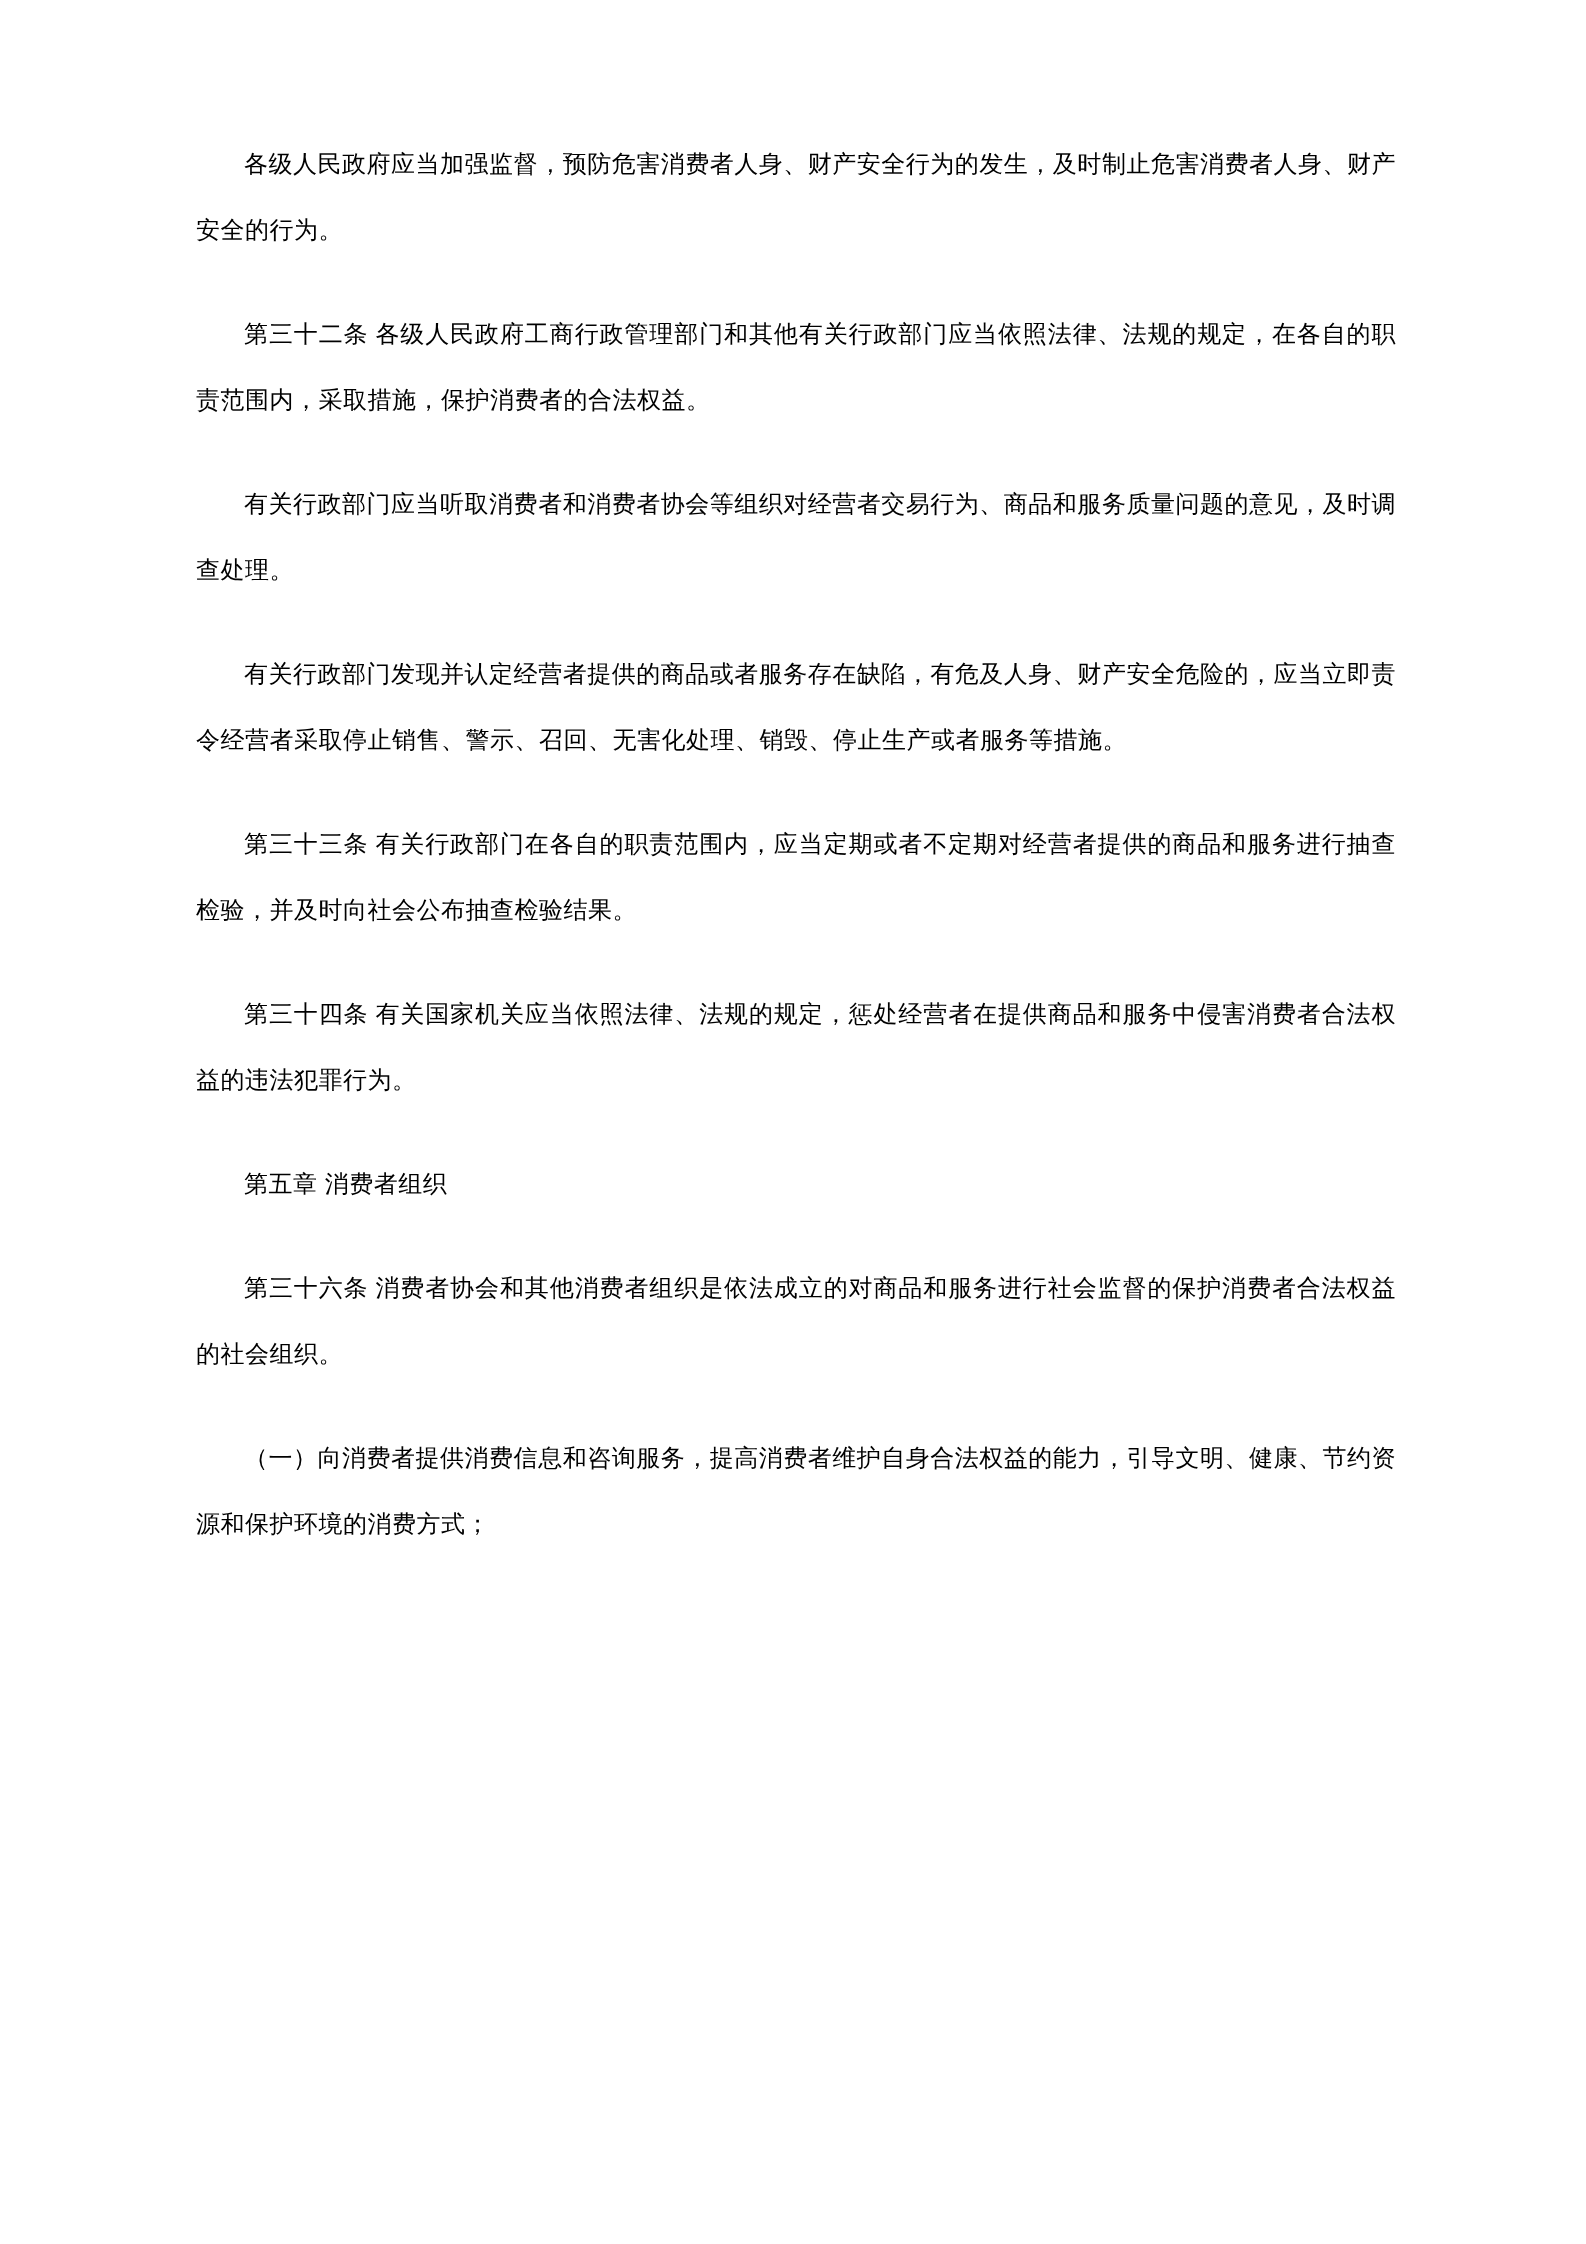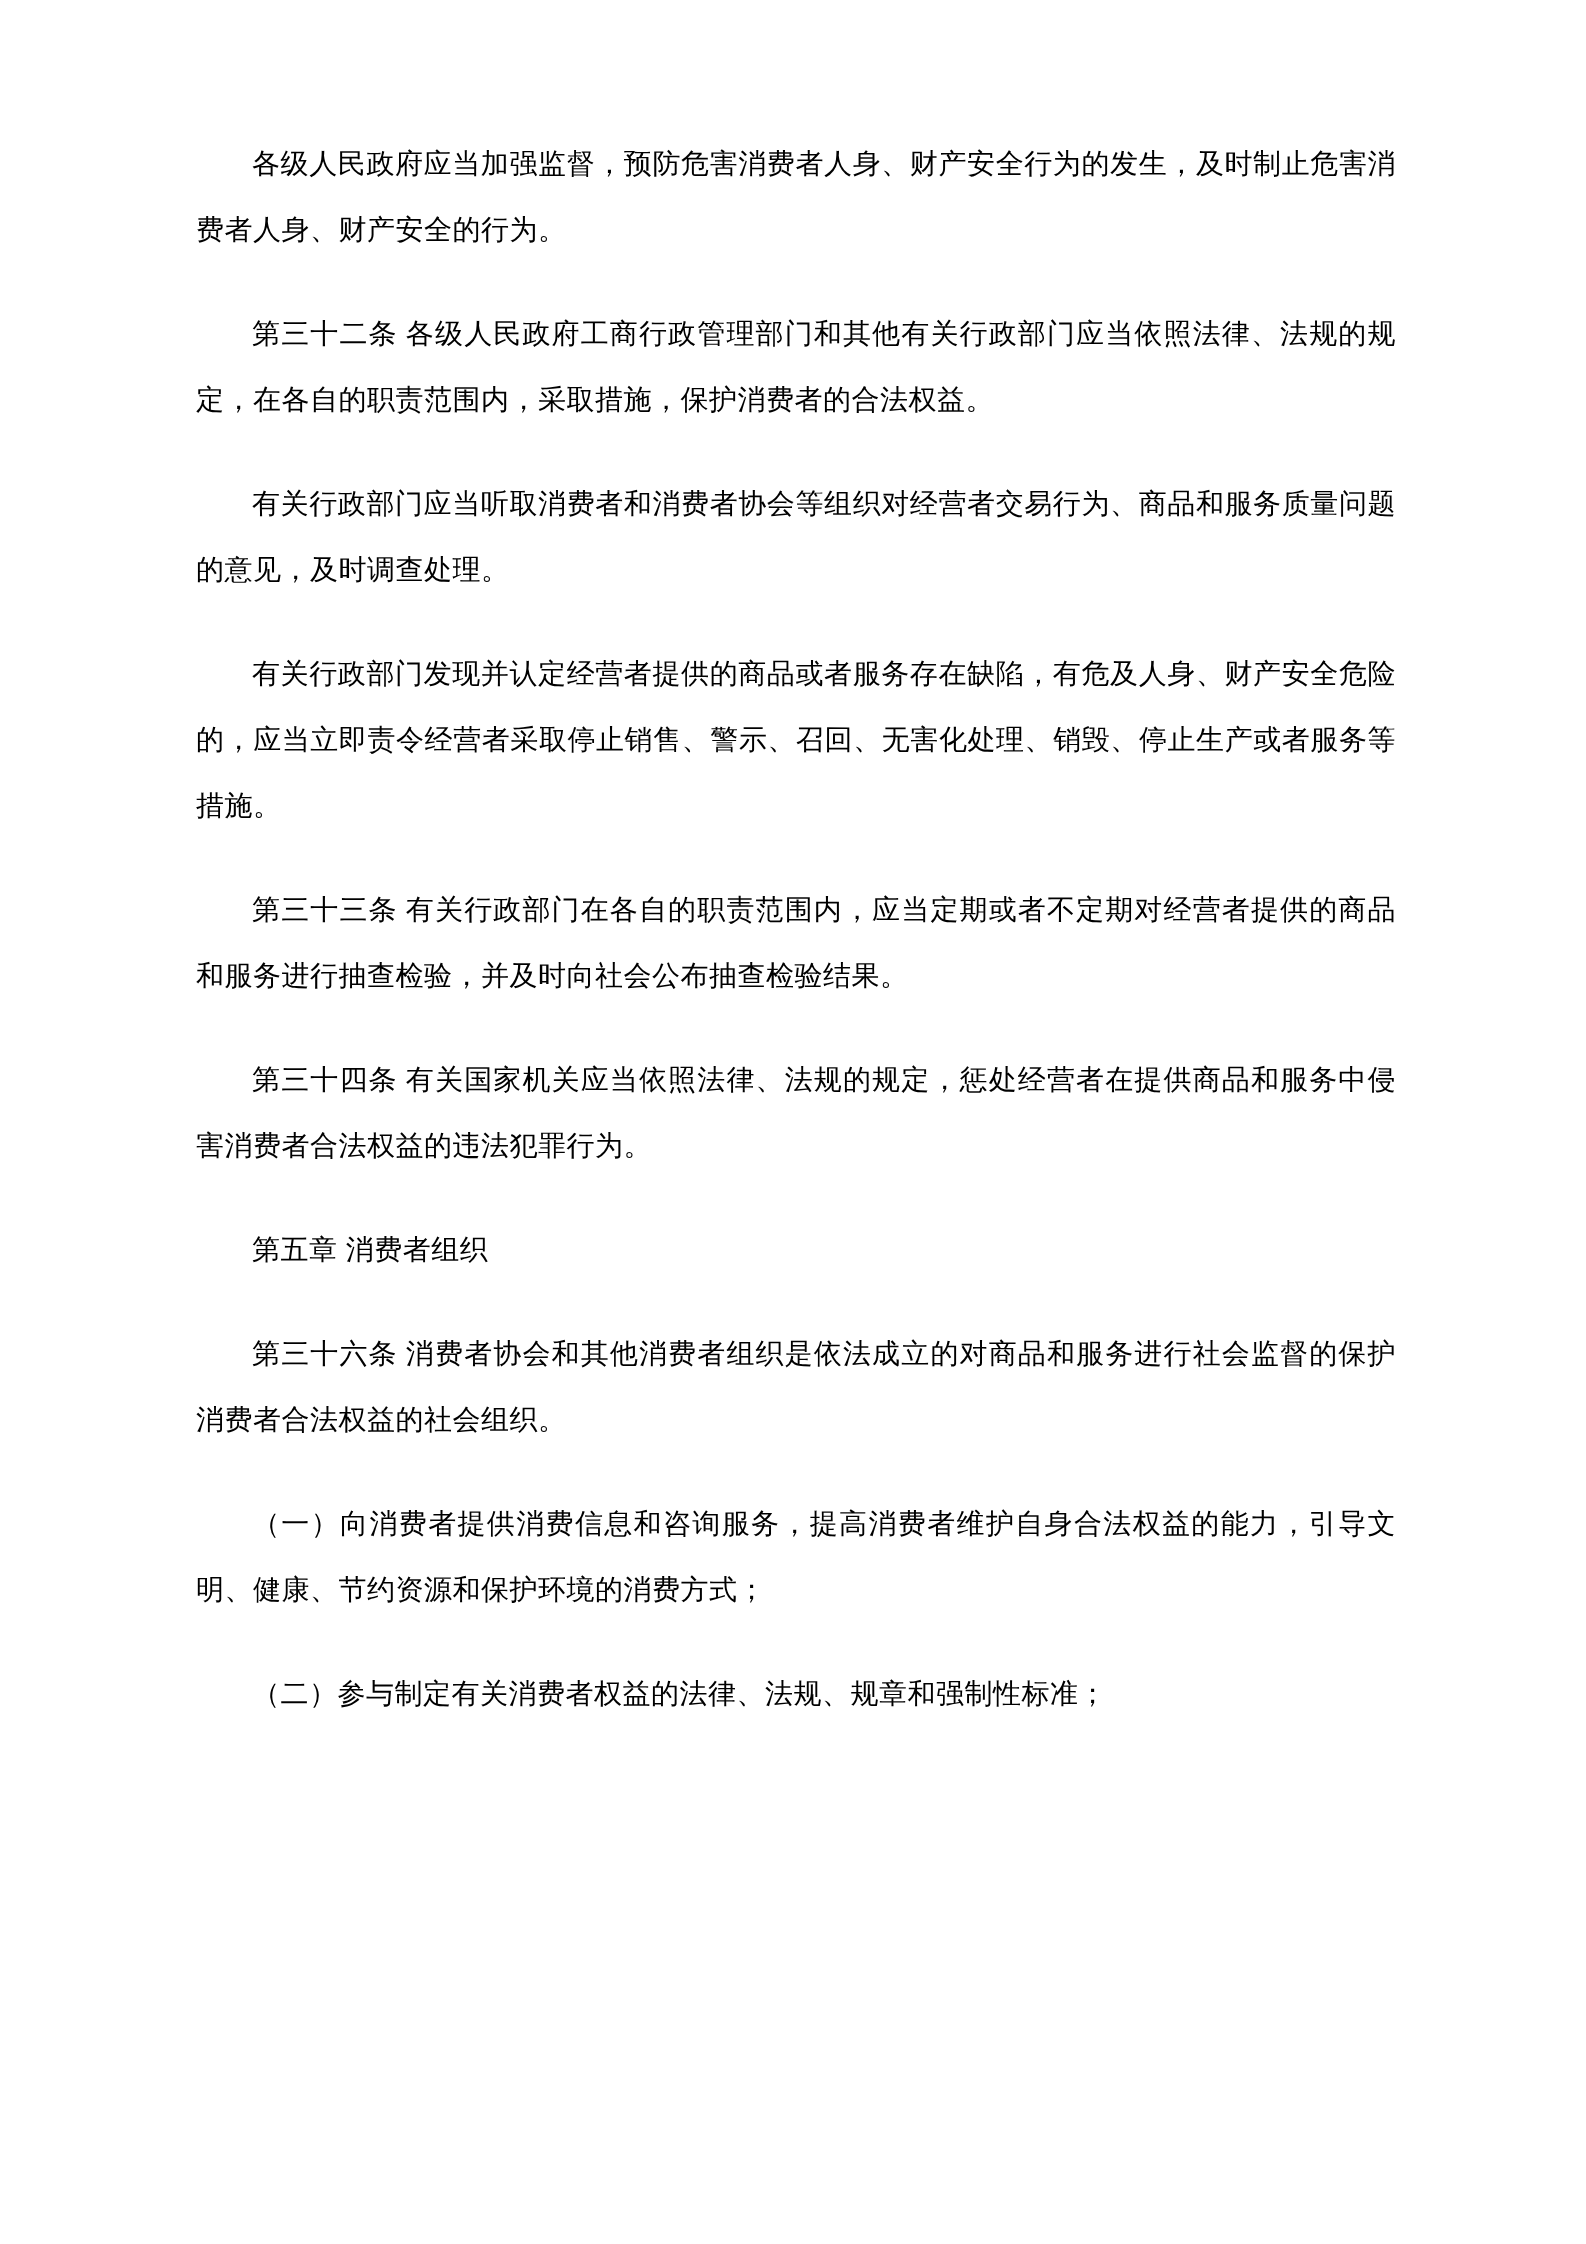--- a/index.html
+++ b/index.html
@@ -14,21 +14,21 @@
     margin: 0 auto;
     background: #ffffff;
     box-sizing: border-box;
     padding: 131px 190px 0 196px;
     overflow: hidden;
     font-family: "Liberation Serif", "DejaVu Serif", serif;
     color: #000000;
   }
   .doc p {
     margin: 0 0 38px 0;
-    font-size: 28px;
+    font-size: 24px;
     line-height: 66px;
     text-align: justify;
     text-indent: 2em;
     letter-spacing: 0.5px;
   }
   .doc p.heading {
     font-family: "Liberation Sans", "DejaVu Sans", sans-serif;
     font-weight: normal;
     text-align: left;
   }
@@ -40,15 +40,14 @@
   <div class="doc" id="doc-body">
       <p class="body">各级人民政府应当加强监督，预防危害消费者人身、财产安全行为的发生，及时制止危害消费者人身、财产安全的行为。</p>
       <p class="body">第三十二条 各级人民政府工商行政管理部门和其他有关行政部门应当依照法律、法规的规定，在各自的职责范围内，采取措施，保护消费者的合法权益。</p>
       <p class="body">有关行政部门应当听取消费者和消费者协会等组织对经营者交易行为、商品和服务质量问题的意见，及时调查处理。</p>
       <p class="body">有关行政部门发现并认定经营者提供的商品或者服务存在缺陷，有危及人身、财产安全危险的，应当立即责令经营者采取停止销售、警示、召回、无害化处理、销毁、停止生产或者服务等措施。</p>
       <p class="body">第三十三条 有关行政部门在各自的职责范围内，应当定期或者不定期对经营者提供的商品和服务进行抽查检验，并及时向社会公布抽查检验结果。</p>
       <p class="body">第三十四条 有关国家机关应当依照法律、法规的规定，惩处经营者在提供商品和服务中侵害消费者合法权益的违法犯罪行为。</p>
       <p class="heading">第五章 消费者组织</p>
       <p class="body">第三十六条 消费者协会和其他消费者组织是依法成立的对商品和服务进行社会监督的保护消费者合法权益的社会组织。</p>
       <p class="body">（一）向消费者提供消费信息和咨询服务，提高消费者维护自身合法权益的能力，引导文明、健康、节约资源和保护环境的消费方式；</p>
-      <p class="body">（二）参与制定有关消费者权益的法律、法规、规章和强制性标准；</p>
     </div>
 </div>
 
 </body></html>

